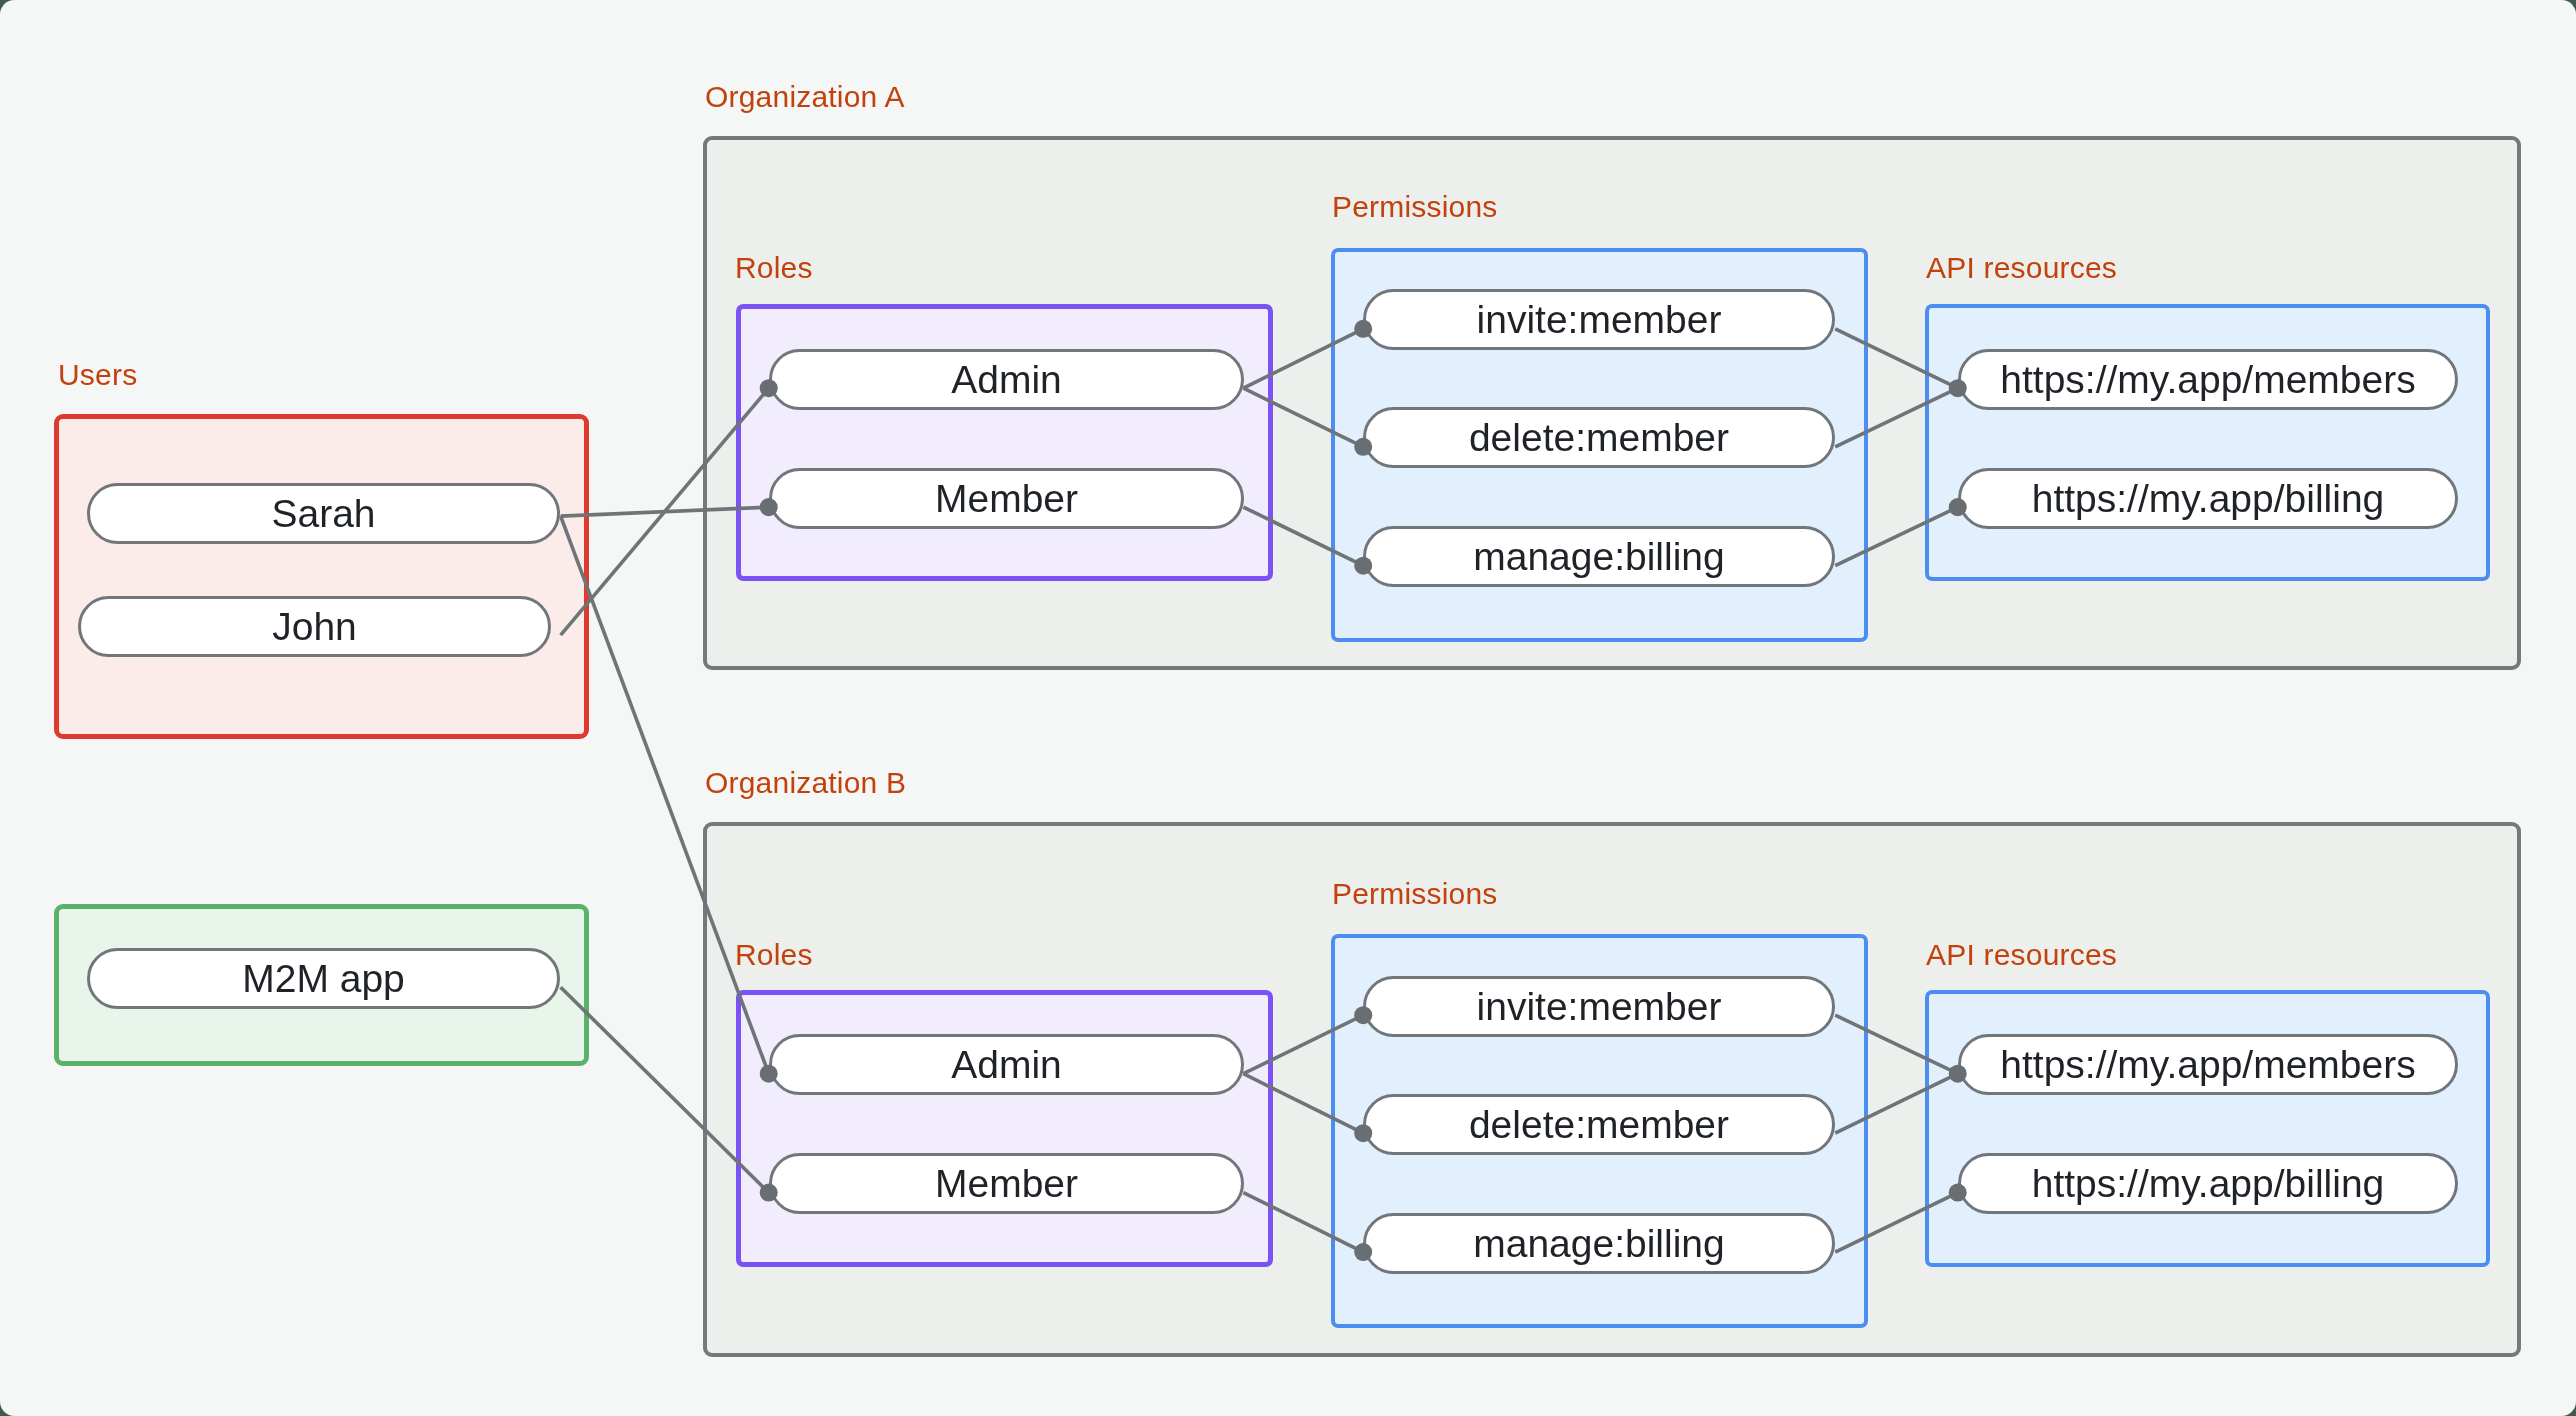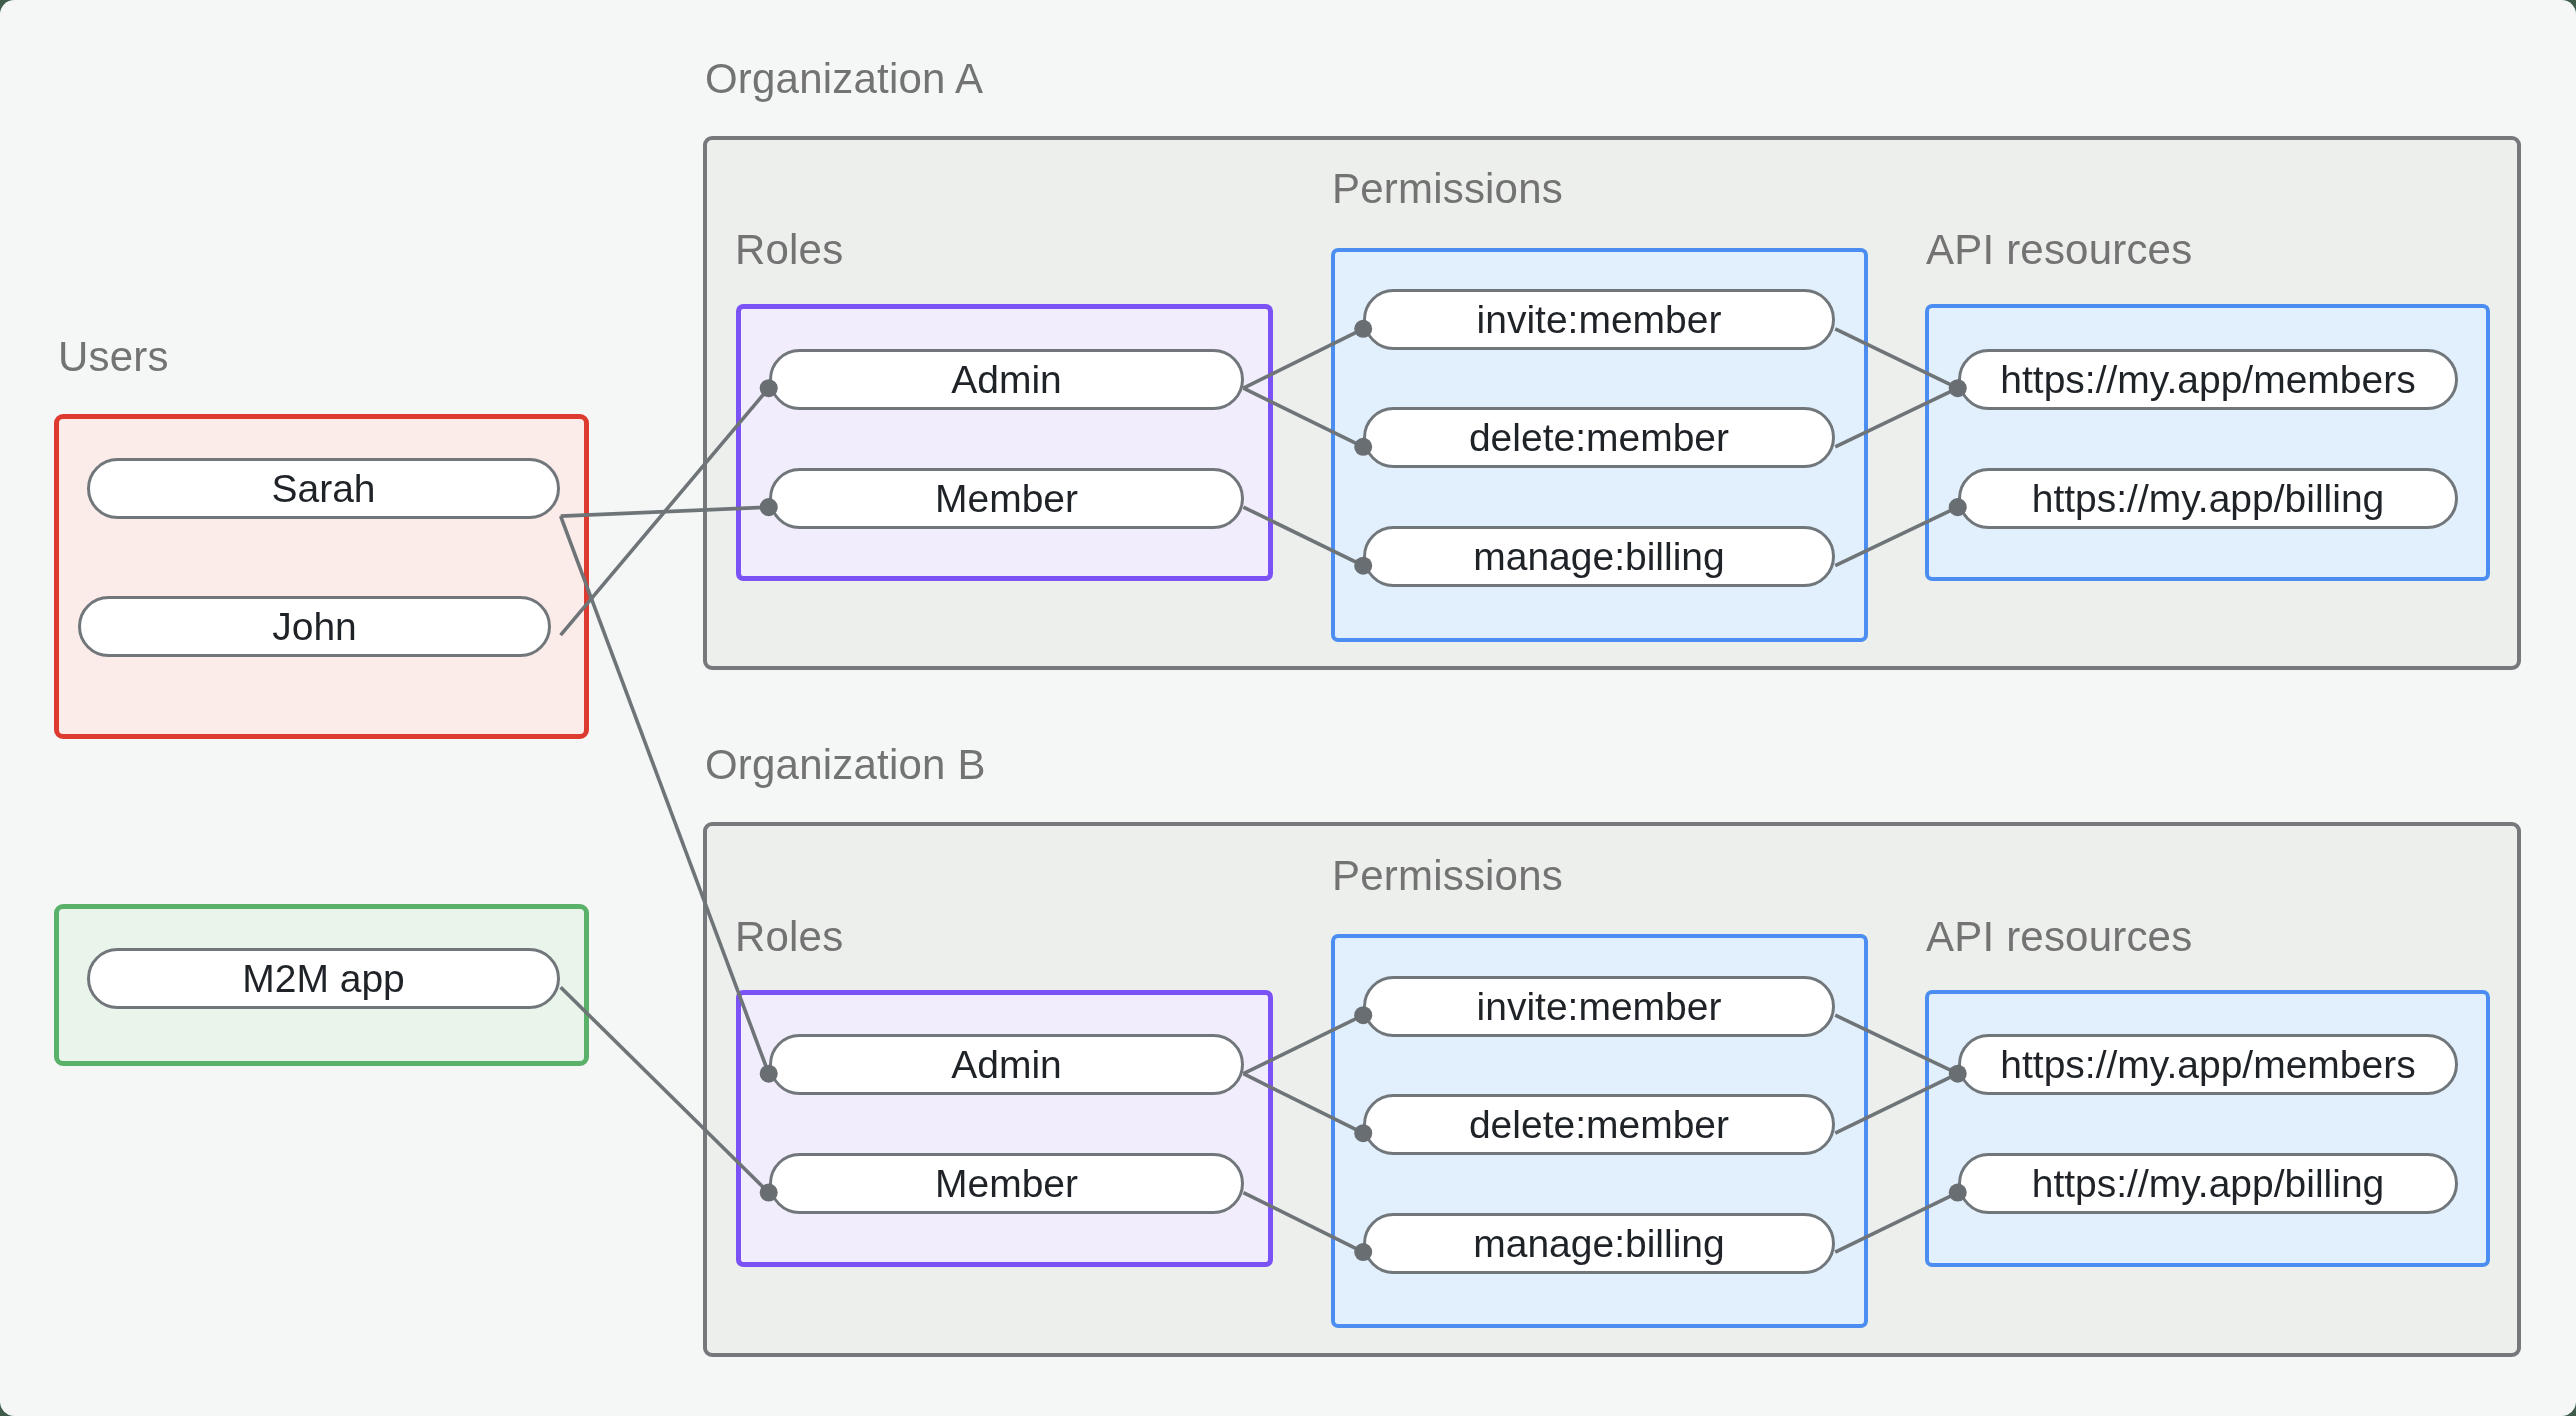--- a/index.html
+++ b/index.html
@@ -1,20 +1,20 @@
 <!DOCTYPE html>
 <html style="font-size:14.4px"><head>
 <meta charset="utf-8">
 <style>
   html,body{margin:0;padding:0;background:#3F5C4B;}
   body{font-family:"Liberation Sans","DejaVu Sans",sans-serif;}
   .page{position:relative;width:2576px;height:1416px;background:#F4F7F6;
         border-radius:14.4px;overflow:hidden;}
-  .label{position:absolute;font-size:42px;line-height:50px;color:#737373;
-         letter-spacing:0.2px;white-space:nowrap;}
+  .label{position:absolute;font-size:30px;line-height:50px;color:#c2410c;
+         letter-spacing:0.2px;white-space:nowrap;margin-top:18px;}
   .group-box{position:absolute;box-sizing:border-box;border-radius:9px;}
   .users-box{border:5.4px solid #DD3B30;background:#FBECE9;}
   .m2m-box{border:5.4px solid #5AB169;background:#E9F4EA;}
   .org-box{border:4.5px solid #75797B;background:#EDEFEC;}
   .roles-box{border:5.4px solid #7B52F5;background:#F2EDFC;border-radius:7.2px;}
   .blue-box{border:4.5px solid #4C8DF1;background:#E2EFFC;border-radius:7.2px;}
   .pill{position:absolute;box-sizing:border-box;height:61px;background:#FFFFFF;
         border:3.6px solid #70767A;border-radius:40px;display:flex;
         align-items:center;justify-content:center;font-size:39px;color:#1F2328;
         white-space:nowrap;}
@@ -26,21 +26,21 @@
 </head>
 <body>
 
 <div class="page" id="page">
 
   <div class="label" style="left:58px;top:332px">Users</div>
   <div class="label" style="left:705px;top:54px">Organization A</div>
   <div class="label" style="left:705px;top:740px">Organization B</div>
 
   <div class="group-box users-box" style="left:54px;top:414px;width:535px;height:325px"></div>
-  <div class="pill" style="left:87px;top:458px;width:473px">Sarah</div>
+  <div class="pill" style="left:87px;top:483px;width:473px">Sarah</div>
   <div class="pill" style="left:78px;top:596px;width:473px">John</div>
 
   <div class="group-box m2m-box" style="left:54px;top:904px;width:535px;height:162px"></div>
   <div class="pill" style="left:87px;top:948px;width:473px">M2M app</div>
 
   <div class="group-box org-box" style="left:703px;top:136px;width:1818px;height:534px"></div>
   <div class="label" style="left:735px;top:225px">Roles</div>
   <div class="label" style="left:1332px;top:164px">Permissions</div>
   <div class="label" style="left:1926px;top:225px">API resources</div>
 

